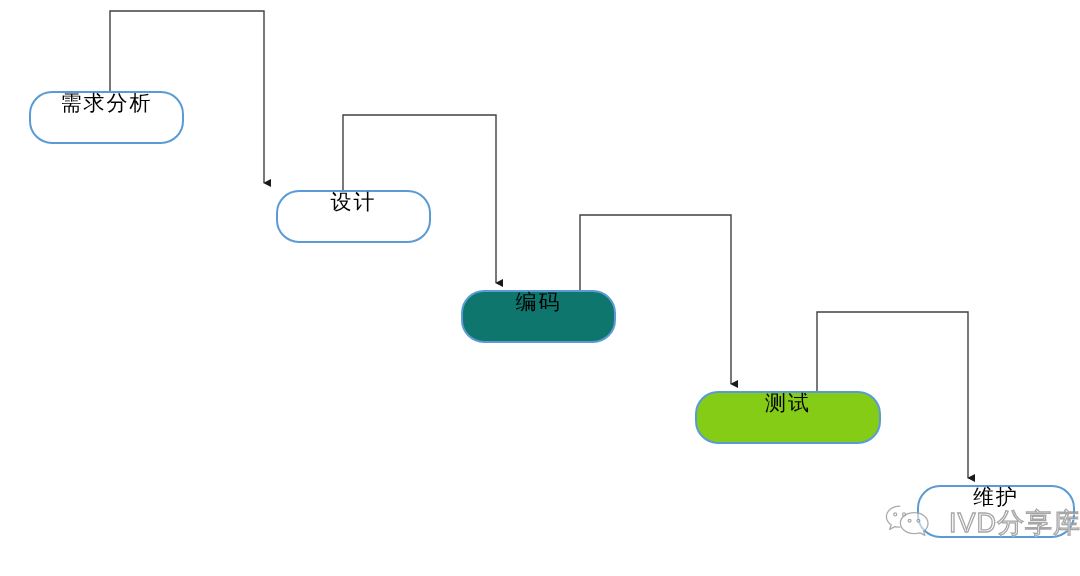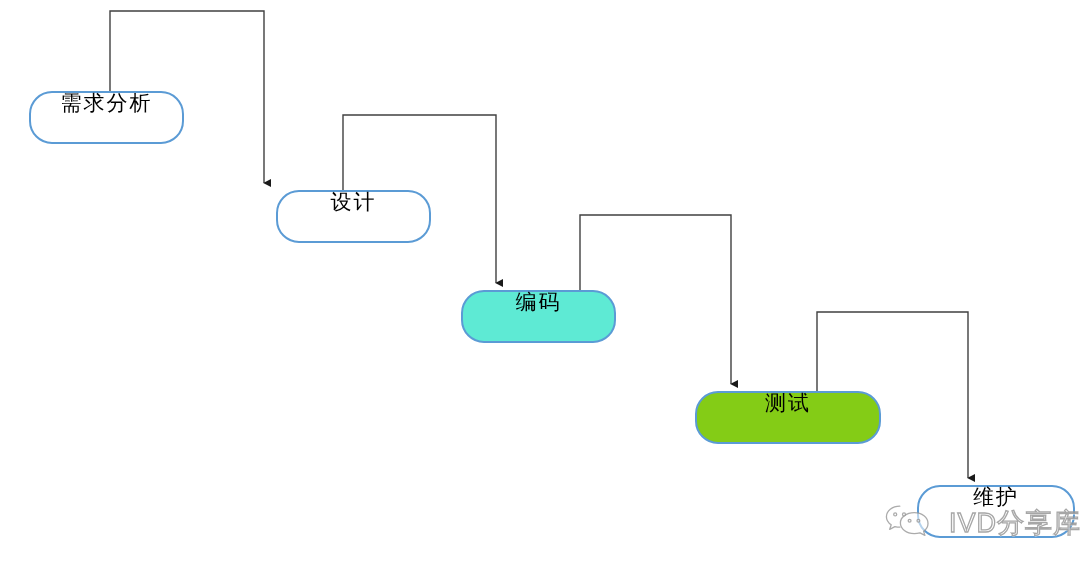--- a/index.html
+++ b/index.html
@@ -84,21 +84,21 @@
   </svg>
 
   <div class="node" id="node-requirements" style="left: 29px; top: 91px; width: 155px; height: 53px; border-color: rgb(91, 155, 213); background: rgb(255, 255, 255);">
     <span class="node-label" style="color: rgb(0, 0, 0);">需求分析</span>
   </div>
 
   <div class="node" id="node-design" style="left: 228px; top: 190px; width: 155px; height: 53px; border-color: rgb(91, 155, 213); background: rgb(255, 255, 255); margin-left: 48px;">
     <span class="node-label" style="color: rgb(0, 0, 0);">设计</span>
   </div>
 
-  <div class="node" id="node-coding" style="left: 461px; top: 290px; width: 155px; height: 53px; border-color: rgb(91, 155, 213); background: #5eead4;">
+  <div class="node" id="node-coding" style="left: 461px; top: 290px; width: 155px; height: 53px; border-color: rgb(91, 155, 213); background: #0f766e;">
     <span class="node-label" style="color: rgb(0, 0, 0);">编码</span>
   </div>
 
   <div class="node" id="node-testing" style="left: 695px; top: 391px; width: 186px; height: 53px; border-color: rgb(91, 155, 213); background: #84cc16;">
     <span class="node-label" style="color: rgb(0, 0, 0);">测试</span>
   </div>
 
   <div class="node" id="node-maintenance" style="left: 885px; top: 485px; width: 158px; height: 53px; border-color: rgb(91, 155, 213); background: rgb(255, 255, 255); margin-left: 32px;">
     <span class="node-label" style="color: rgb(0, 0, 0);">维护</span>
   </div>

